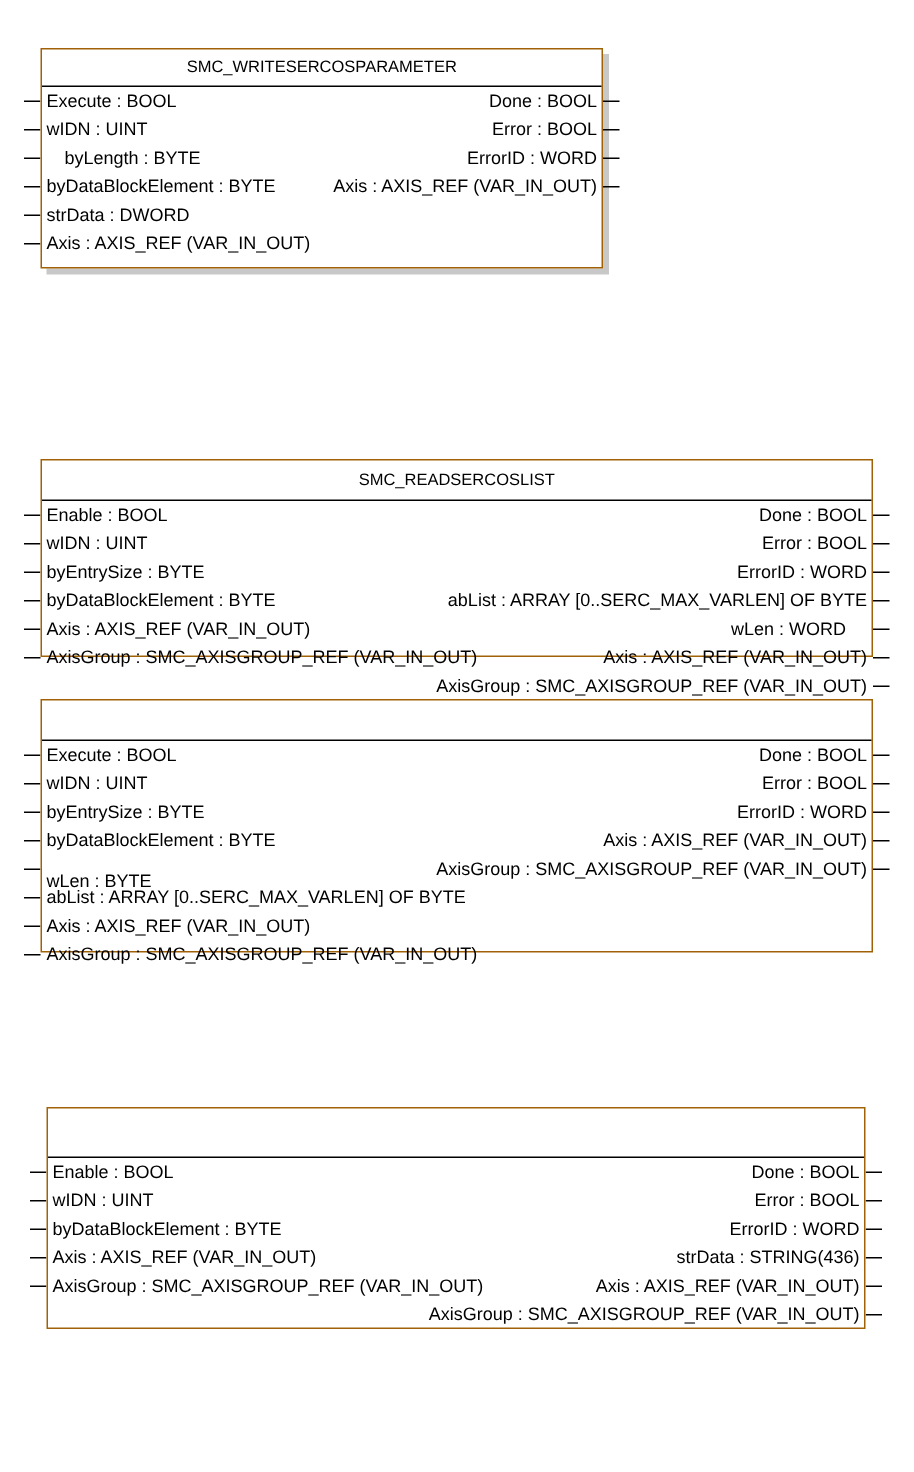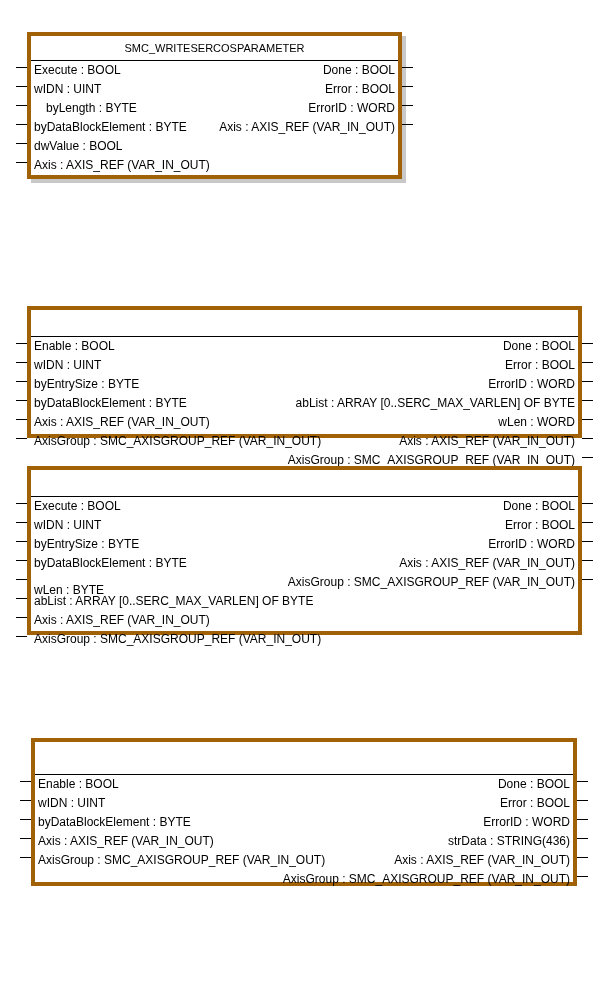--- a/index.html
+++ b/index.html
@@ -11,21 +11,21 @@
     width: 609px;
     height: 981px;
     position: relative;
     font-family: "Liberation Sans", sans-serif;
     color: #000000;
     overflow: hidden;
   }
   .fb {
     position: absolute;
     box-sizing: border-box;
-    border: 4px solid #a16207;
+    border: 1px solid #a16207;
     background: #ffffff;
   }
   .fb-shadow {
     position: absolute;
     background: #c8c8c8;
   }
   .fb-title {
     position: absolute;
     left: 0;
     right: 0;
@@ -75,53 +75,54 @@
     <div class="lead" style="left: 402px; top: 86px;"></div>
     <div class="lead" style="left: 402px; top: 105px;"></div>
     <div class="lead" style="left: 402px; top: 124px;"></div>
     <div class="fb" style="left: 27px; top: 32px; width: 375px; height: 147px;">
       <div class="fb-title" style="top: 6px;">SMC_WRITESERCOSPARAMETER</div>
       <div class="fb-sep" style="top: 24px;"></div>
       <div class="port in" style="left: 3px; top: 28px;">Execute : BOOL</div>
       <div class="port in" style="left: 3px; top: 47px;">wIDN : UINT</div>
       <div class="port in" style="left: 3px; top: 66px; padding-left: 12px;">byLength : BYTE</div>
       <div class="port in" style="left: 3px; top: 85px;">byDataBlockElement : BYTE</div>
-      <div class="port in" style="left: 3px; top: 104px;">dwValue : BOOL</div>
+      <div class="port in" style="left: 3px; top: 104px;">strData : DWORD</div>
       <div class="port in" style="left: 3px; top: 123px;">Axis : AXIS_REF (VAR_IN_OUT)</div>
       <div class="port out" style="right: 3px; top: 28px;">Done : BOOL</div>
       <div class="port out" style="right: 3px; top: 47px;">Error : BOOL</div>
       <div class="port out" style="right: 3px; top: 66px;">ErrorID : WORD</div>
       <div class="port out" style="right: 3px; top: 85px;">Axis : AXIS_REF (VAR_IN_OUT)</div>
     </div>
     <div class="lead" style="left: 16px; top: 343px;"></div>
     <div class="lead" style="left: 16px; top: 362px;"></div>
     <div class="lead" style="left: 16px; top: 381px;"></div>
     <div class="lead" style="left: 16px; top: 400px;"></div>
     <div class="lead" style="left: 16px; top: 419px;"></div>
     <div class="lead" style="left: 16px; top: 438px;"></div>
     <div class="lead" style="left: 582px; top: 343px;"></div>
     <div class="lead" style="left: 582px; top: 362px;"></div>
     <div class="lead" style="left: 582px; top: 381px;"></div>
     <div class="lead" style="left: 582px; top: 400px;"></div>
     <div class="lead" style="left: 582px; top: 419px;"></div>
     <div class="lead" style="left: 582px; top: 438px;"></div>
     <div class="lead" style="left: 582px; top: 457px;"></div>
     <div class="fb" style="left: 27px; top: 306px; width: 555px; height: 132px;">
+      <div class="fb-title" style="top: 7px;">SMC_READSERCOSLIST</div>
       <div class="fb-sep" style="top: 26px;"></div>
       <div class="port in" style="left: 3px; top: 30px;">Enable : BOOL</div>
       <div class="port in" style="left: 3px; top: 49px;">wIDN : UINT</div>
       <div class="port in" style="left: 3px; top: 68px;">byEntrySize : BYTE</div>
       <div class="port in" style="left: 3px; top: 87px;">byDataBlockElement : BYTE</div>
       <div class="port in" style="left: 3px; top: 106px;">Axis : AXIS_REF (VAR_IN_OUT)</div>
       <div class="port in" style="left: 3px; top: 125px;">AxisGroup : SMC_AXISGROUP_REF (VAR_IN_OUT)</div>
       <div class="port out" style="right: 3px; top: 30px;">Done : BOOL</div>
       <div class="port out" style="right: 3px; top: 49px;">Error : BOOL</div>
       <div class="port out" style="right: 3px; top: 68px;">ErrorID : WORD</div>
       <div class="port out" style="right: 3px; top: 87px;">abList : ARRAY [0..SERC_MAX_VARLEN] OF BYTE</div>
-      <div class="port out" style="right: 3px; top: 106px;">wLen : WORD</div>
+      <div class="port out" style="right: 17px; top: 106px;">wLen : WORD</div>
       <div class="port out" style="right: 3px; top: 125px;">Axis : AXIS_REF (VAR_IN_OUT)</div>
       <div class="port out" style="right: 3px; top: 144px;">AxisGroup : SMC_AXISGROUP_REF (VAR_IN_OUT)</div>
     </div>
     <div class="lead" style="left: 16px; top: 503px;"></div>
     <div class="lead" style="left: 16px; top: 522px;"></div>
     <div class="lead" style="left: 16px; top: 541px;"></div>
     <div class="lead" style="left: 16px; top: 560px;"></div>
     <div class="lead" style="left: 16px; top: 579px;"></div>
     <div class="lead" style="left: 16px; top: 598px;"></div>
     <div class="lead" style="left: 16px; top: 617px;"></div>

